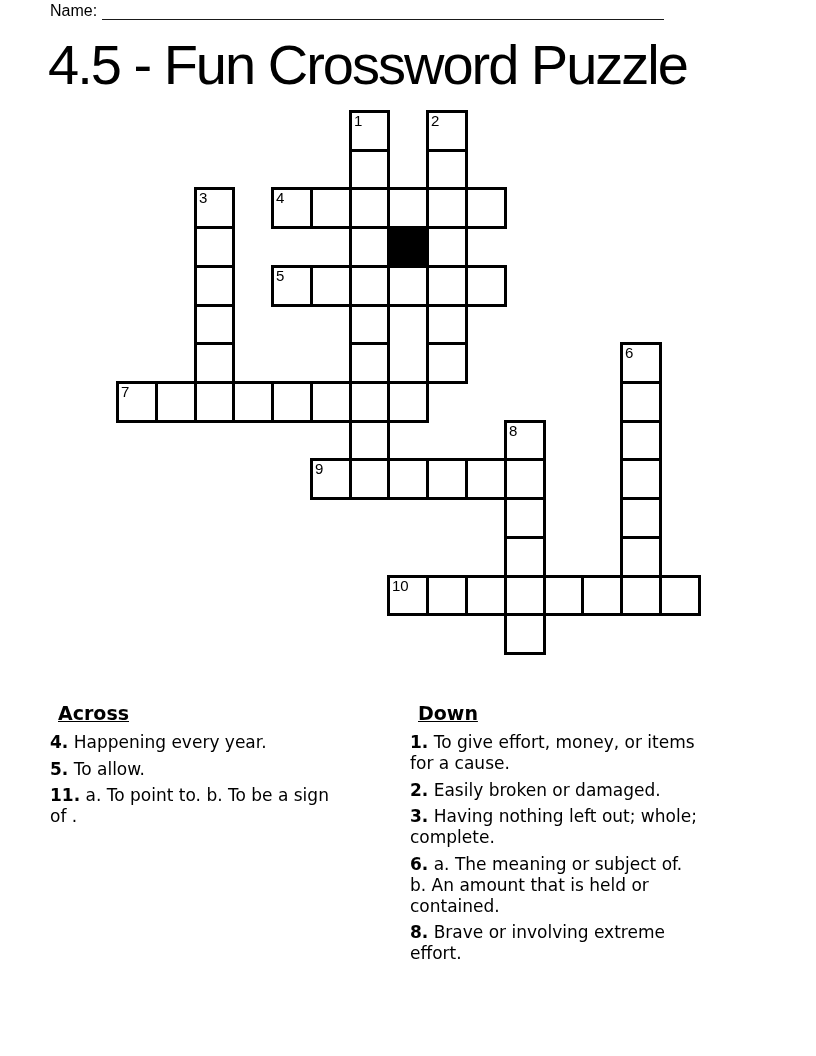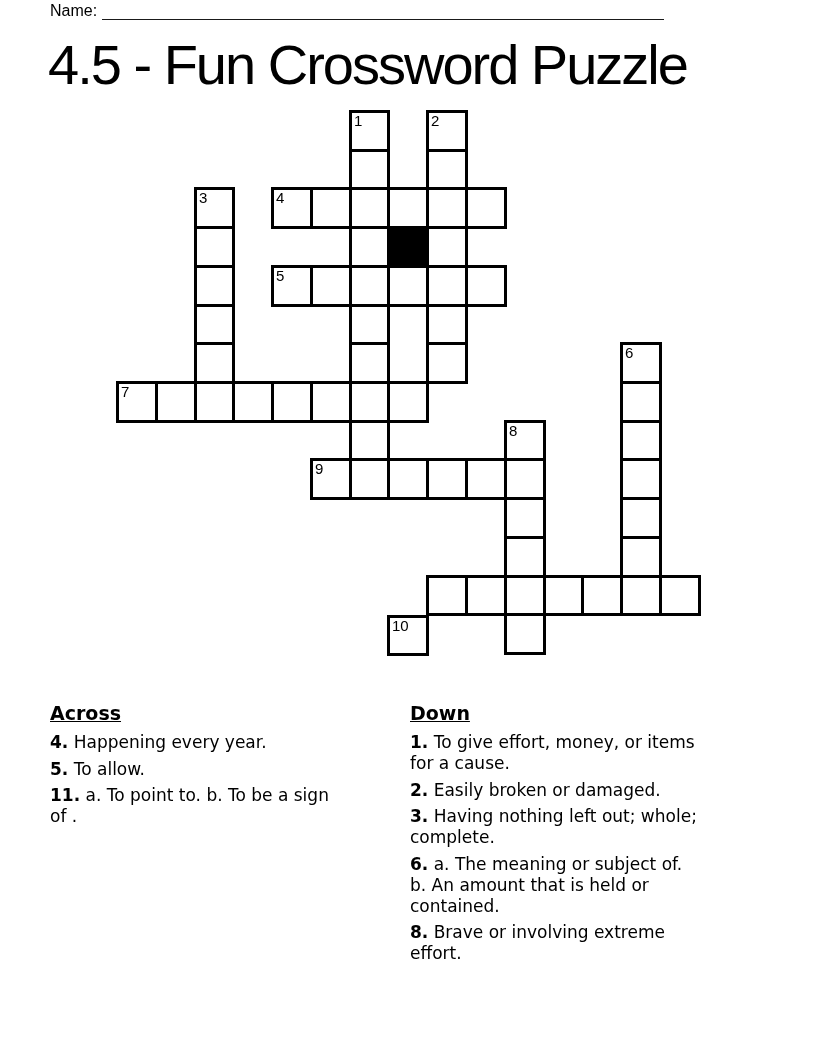--- a/index.html
+++ b/index.html
@@ -26,21 +26,21 @@
   .cell .num{
     position:absolute;top:0px;left:2px;font-size:15px;line-height:16px;
     font-family:"Liberation Sans",sans-serif;color:#000;
   }
   
   .clues-col{position:absolute;top:702px;}
   .clues-col.across{left:50px;width:332px;}
   .clues-col.down{left:410px;width:342px;}
   .clues-heading{
     font-size:19px;font-weight:bold;text-decoration:underline;
-    margin:0 0 8px 0;font-family:"DejaVu Sans",sans-serif;
+    margin:0 0 8px 8px;font-family:"DejaVu Sans",sans-serif;
   }
   .clue{
     font-size:17px;line-height:21px;margin:0 0 5.5px 0;
     font-family:"DejaVu Sans",sans-serif;
   }
   .clue b{font-weight:bold;}
 </style>
 </head>
 <body>
 
@@ -117,21 +117,21 @@
       <div class="cell" style="left: 349px; top: 458px; width: 41px; height: 42px;"></div>
       <div class="cell" style="left: 387px; top: 458px; width: 42px; height: 42px;"></div>
       <div class="cell" style="left: 426px; top: 458px; width: 42px; height: 42px;"></div>
       <div class="cell" style="left: 465px; top: 458px; width: 42px; height: 42px;"></div>
       <div class="cell" style="left: 504px; top: 458px; width: 42px; height: 42px;"></div>
       <div class="cell" style="left: 620px; top: 458px; width: 42px; height: 42px;"></div>
       <div class="cell" style="left: 504px; top: 497px; width: 42px; height: 42px;"></div>
       <div class="cell" style="left: 620px; top: 497px; width: 42px; height: 42px;"></div>
       <div class="cell" style="left: 504px; top: 536px; width: 42px; height: 42px;"></div>
       <div class="cell" style="left: 620px; top: 536px; width: 42px; height: 42px;"></div>
-      <div class="cell" style="left: 387px; top: 575px; width: 42px; height: 41px; margin-top: 40px;">
+      <div class="cell" style="left: 387px; top: 575px; width: 42px; height: 41px;">
         <span class="num">10</span>
       </div>
       <div class="cell" style="left: 426px; top: 575px; width: 42px; height: 41px;"></div>
       <div class="cell" style="left: 465px; top: 575px; width: 42px; height: 41px;"></div>
       <div class="cell" style="left: 504px; top: 575px; width: 42px; height: 41px;"></div>
       <div class="cell" style="left: 543px; top: 575px; width: 41px; height: 41px;"></div>
       <div class="cell" style="left: 581px; top: 575px; width: 42px; height: 41px;"></div>
       <div class="cell" style="left: 620px; top: 575px; width: 42px; height: 41px;"></div>
       <div class="cell" style="left: 659px; top: 575px; width: 42px; height: 41px;"></div>
       <div class="cell" style="left: 504px; top: 613px; width: 42px; height: 42px;"></div>

